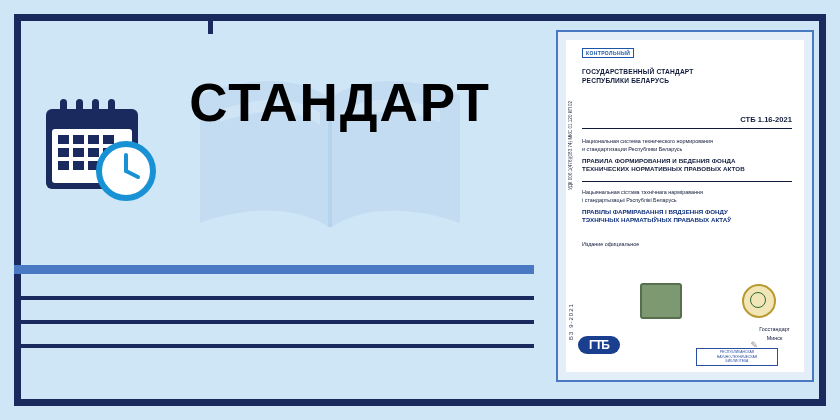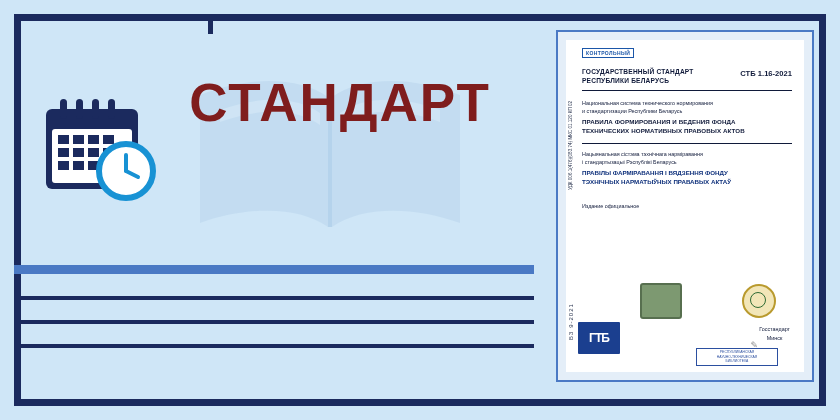--- a/index.html
+++ b/index.html
@@ -55,21 +55,21 @@
     left: 190px; top: 55px;
     width: 280px; height: 190px;
     opacity: 0.5;
   }
   
   .headline {
     position: absolute;
     left: 150px; top: 72px;
     width: 380px;
     text-align: center;
-    color: #7f1d1d;
+    color: #000000;
     font-weight: bold;
     letter-spacing: 2px;
     line-height: 1.18;
     font-size: 53px;
   }
   .headline .l2 { display: block; }
   
   .bar-thick {
     position: absolute;
     left: 14px; top: 265px;
@@ -142,20 +142,21 @@
     font-weight: bold;
     font-size: 6.6px;
     line-height: 1.35;
     letter-spacing: 0.2px;
   }
   .doc-head-right {
     font-weight: bold;
     font-size: 7.6px;
     white-space: nowrap;
     padding-top: 1px;
+    margin-top: 46px;
   }
   .doc-block {
     margin-top: 9px;
     line-height: 1.45;
   }
   .doc-block .sys { font-size: 5.4px; }
   .doc-block .title {
     font-weight: bold;
     font-size: 6.2px;
     margin-top: 3px;
@@ -220,23 +221,23 @@
     content: "";
     position: absolute;
     left: 6px; top: 6px;
     width: 14px; height: 14px;
     border-radius: 50%;
     border: 1px solid #2f6b34;
   }
   .logo-gts {
     position: absolute;
     left: 12px; bottom: 18px;
-    width: 42px; height: 32px;
+    width: 42px; height: 18px;
     background: #1b3f8f;
-    border-radius: 1px;
+    border-radius: 12px;
     color: #ffffff;
     font-weight: bold;
     font-size: 12px;
     display: flex;
     align-items: center;
     justify-content: center;
     letter-spacing: -1px;
   }
   .footer-right {
     position: absolute;

